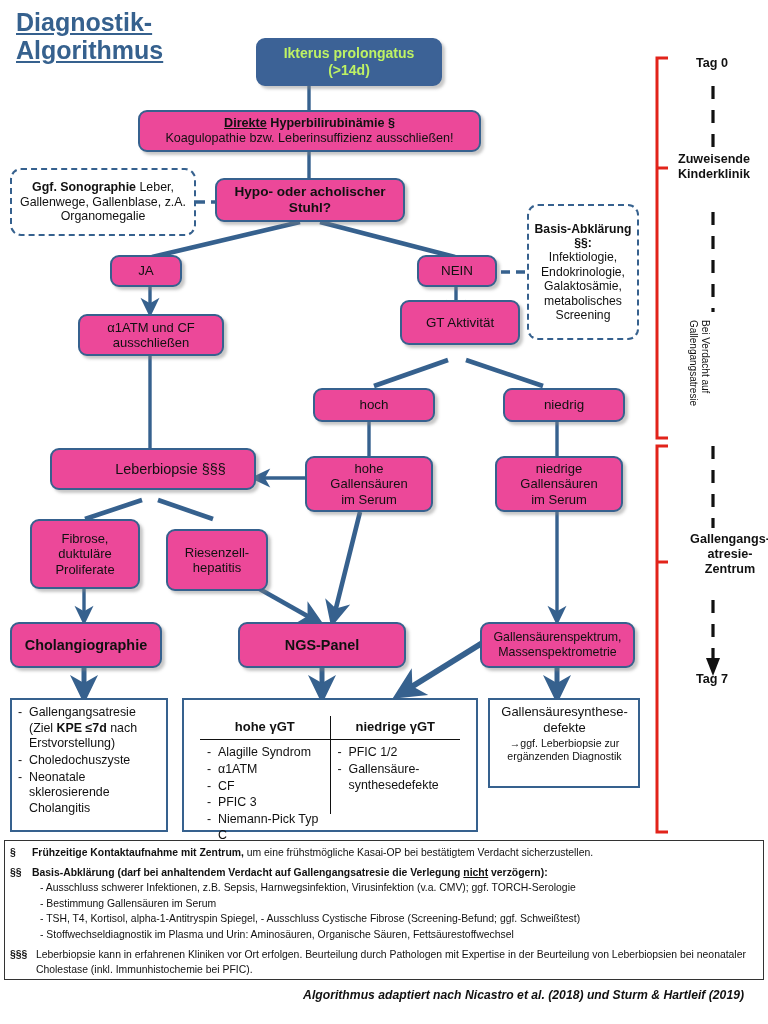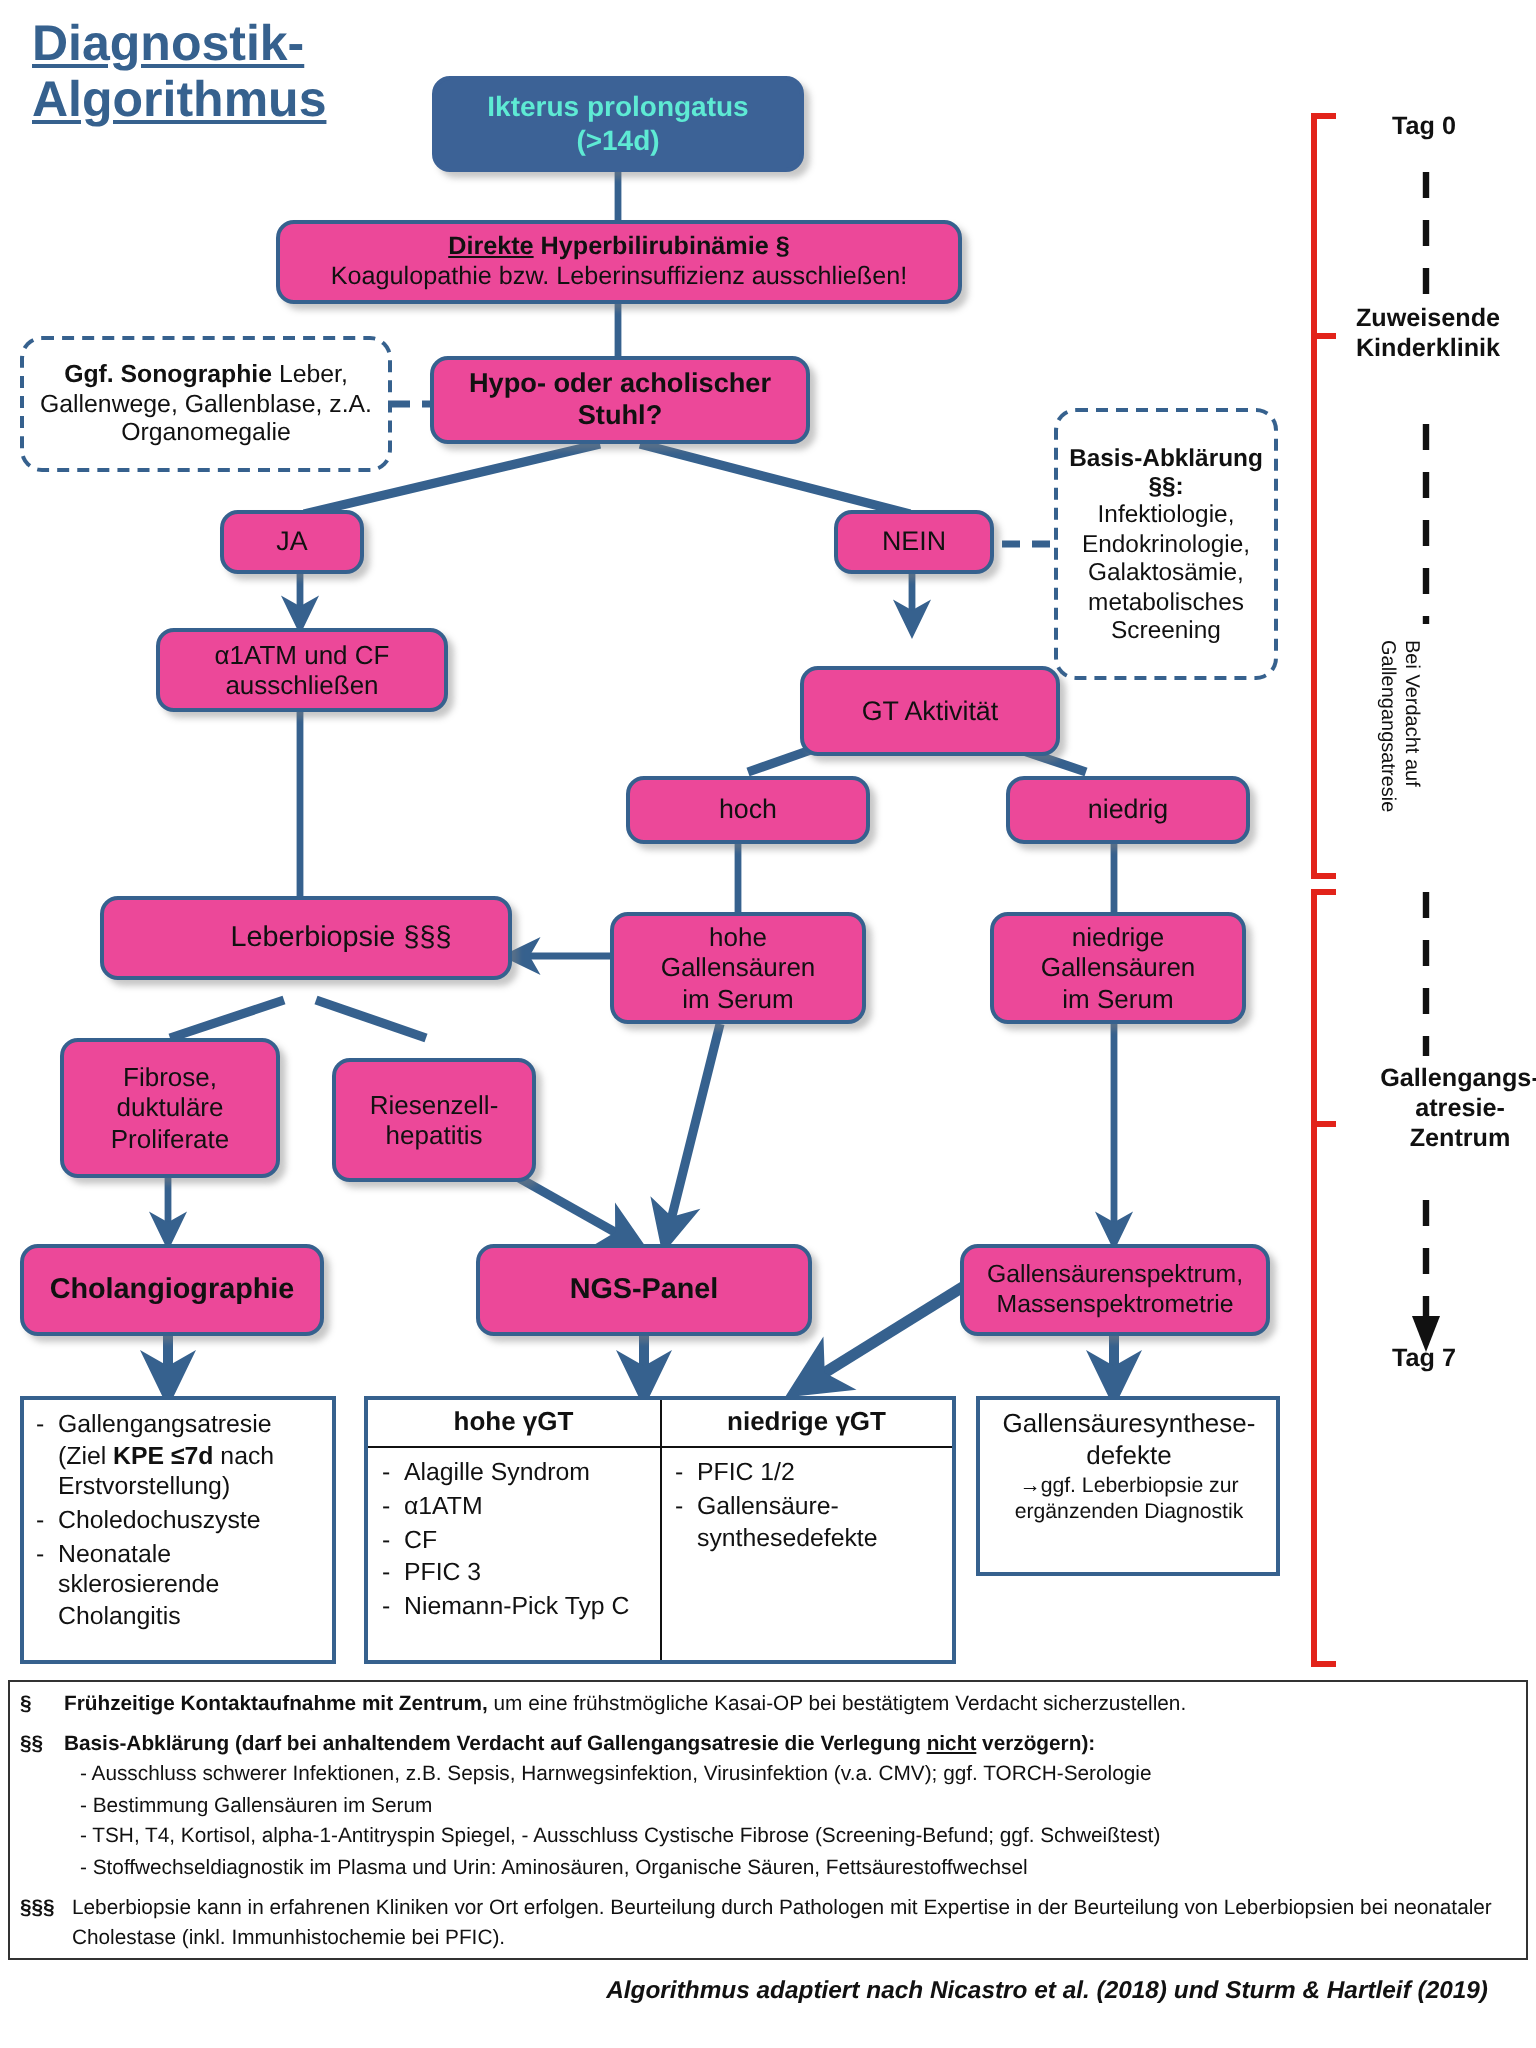--- a/index.html
+++ b/index.html
@@ -13,21 +13,21 @@
 
   .node{
     position:absolute;box-sizing:border-box;
     border:2.2px solid #36618E;border-radius:9px;background:#ec4899;
     display:flex;align-items:center;justify-content:center;text-align:center;
     line-height:1.18;padding:2px 4px;
     box-shadow:3px 3px 3px rgba(130,130,130,.45);
     z-index:3;
   }
   .node.filled{
-    background:#3C6296;border-color:#3C6296;color:#5eead4;font-weight:bold;
+    background:#3C6296;border-color:#3C6296;color:#bef264;font-weight:bold;margin-left:40px;
   }
   .node.dashed{
     border:2.2px dashed #36618E;box-shadow:none;background:#fff;border-radius:11px;
   }
   .b{font-weight:bold;}
   .u{text-decoration:underline;}
 
   .title{
     position:absolute;left:16px;top:8px;width:200px;
     font-weight:bold;font-size:25px;line-height:1.12;color:#36618E;
@@ -203,21 +203,21 @@
     <span>NEIN</span>
   </div>
 
   <div class="node" style="left:78px;top:314px;width:146px;height:42px;font-size:13px;">
     <div>
       <span>α1ATM und CF</span><br>
       <span>ausschließen</span>
     </div>
   </div>
 
-  <div class="node" style="left:400px;top:333px;width:130px;height:45px;font-size:13.4px;text-align:center;">
+  <div class="node" style="left:400px;top:300px;width:120px;height:45px;font-size:13.4px;text-align:center;">
     <span>GT Aktivität</span>
   </div>
 
   <div class="node" style="left:313px;top:388px;width:122px;height:34px;font-size:13.4px;">
     <span>hoch</span>
   </div>
 
   <div class="node" style="left:503px;top:388px;width:122px;height:34px;font-size:13.4px;">
     <span>niedrig</span>
   </div>
@@ -275,21 +275,21 @@
   <div class="listbox" style="left:10px;top:698px;width:158px;height:134px;padding:5px 4px 0 6px;">
     <ul>
       <li>
         <span>Gallengangsatresie (Ziel </span><span class="b">KPE ≤7d</span><span> nach Erstvorstellung)</span>
       </li>
       <li>Choledochuszyste</li>
       <li>Neonatale sklerosierende Cholangitis</li>
     </ul>
   </div>
 
-  <div class="listbox" style="left:182px;top:698px;width:296px;height:134px;padding:0;">
+  <div class="listbox" style="left:182px;top:698px;width:296px;height:134px;padding:16px;">
     <div class="gtsplit">
       <div>
         <div class="gtcol-head">hohe γGT</div>
         <div class="gtbody">
           <ul>
             <li>Alagille Syndrom</li>
             <li>α1ATM</li>
             <li>CF</li>
             <li>PFIC 3</li>
             <li>Niemann-Pick Typ C</li>

